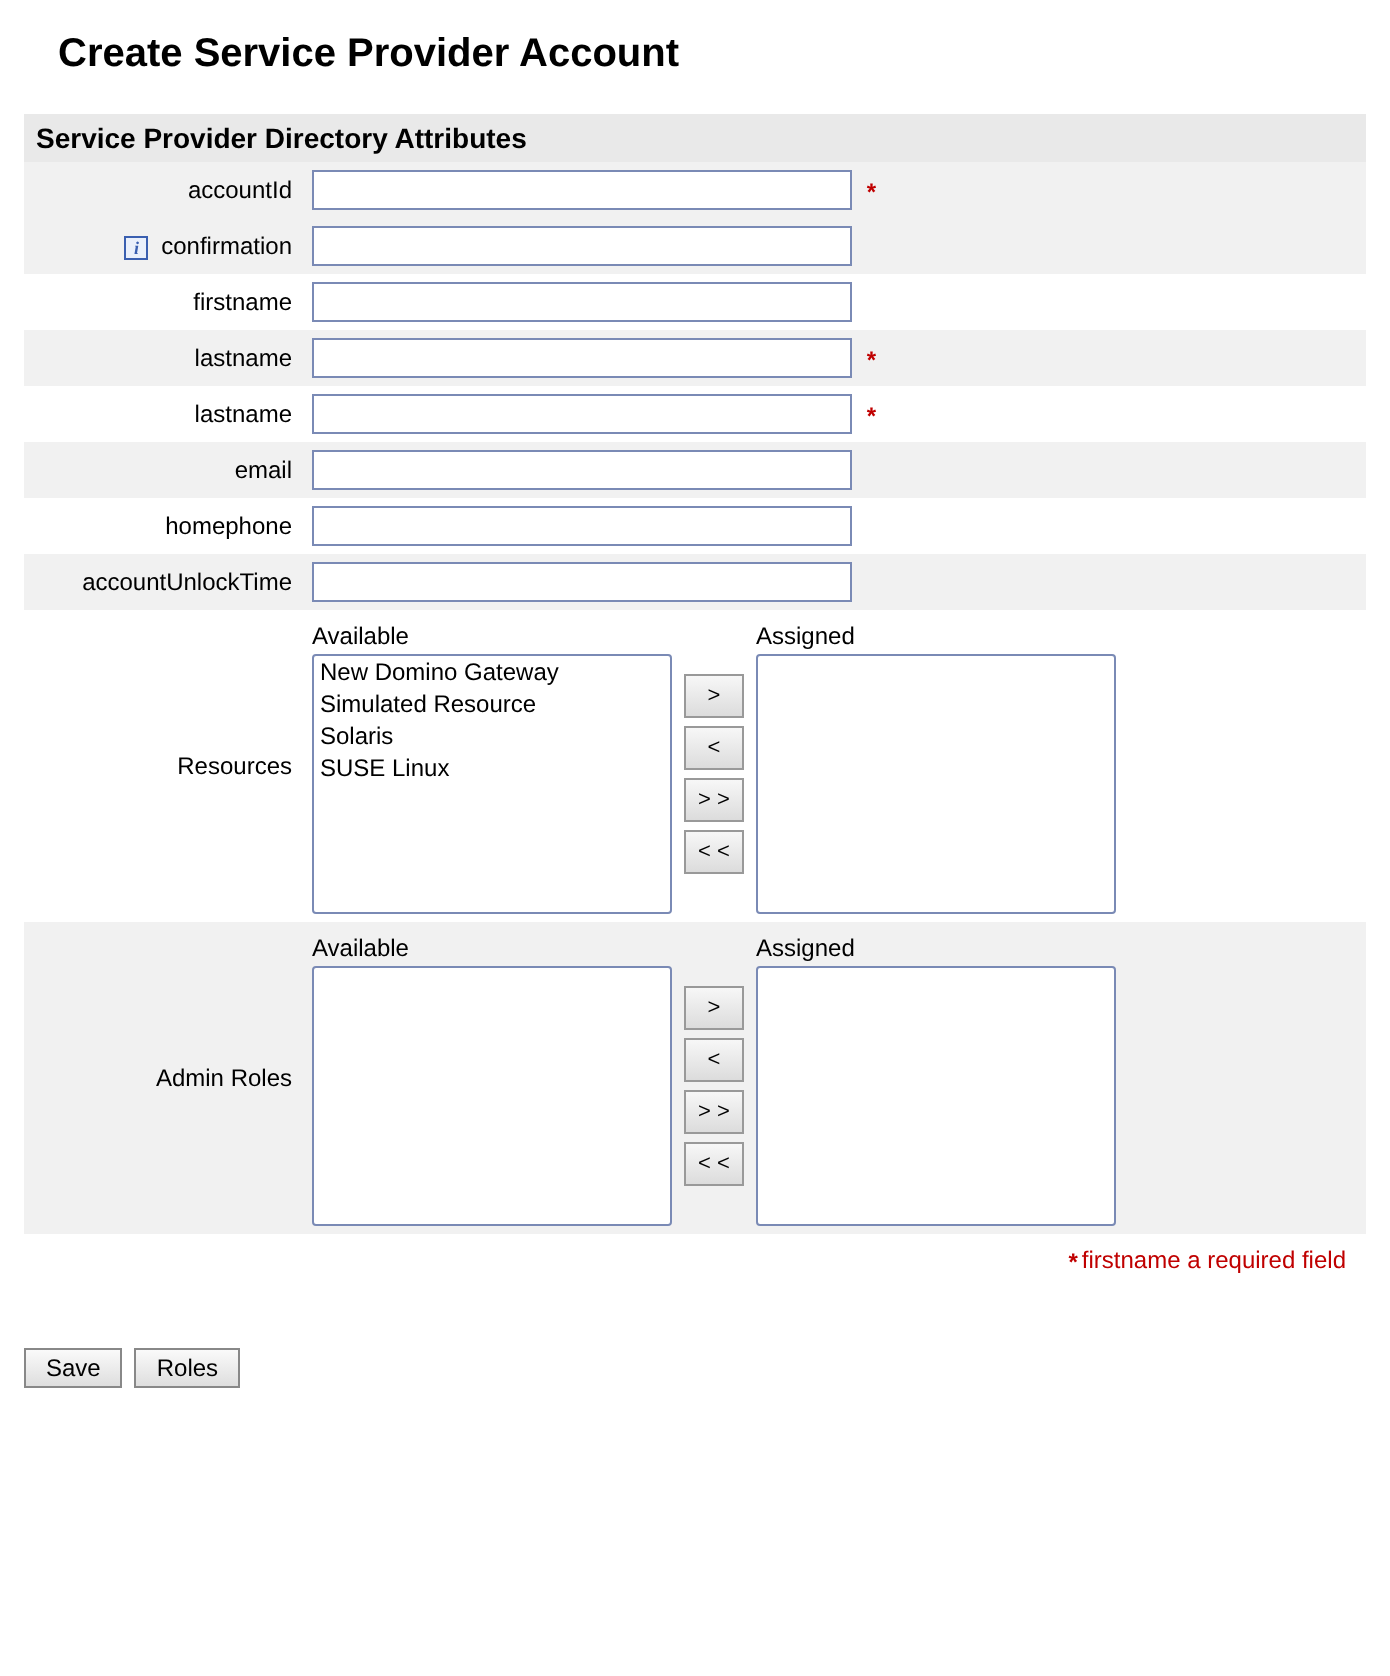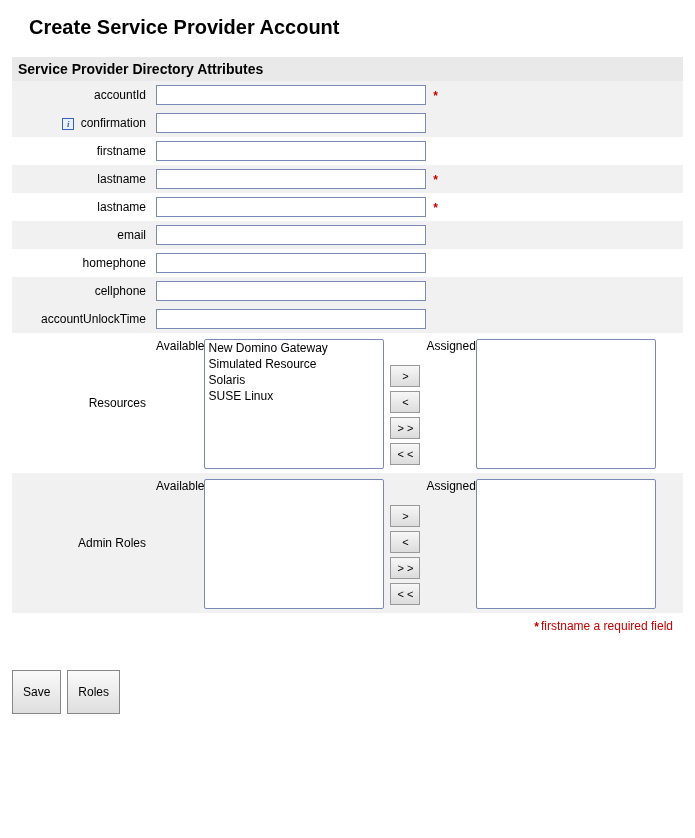--- a/index.html
+++ b/index.html
@@ -68,21 +68,21 @@
     font-weight: bold;
     margin-right: 3px;
     vertical-align: middle;
   }
   .dual-list {
     display: flex;
     align-items: flex-start;
     gap: 6px;
     padding-top: 2px;
   }
-  .dual-col { display: flex; flex-direction: row; }
+  .dual-col { display: flex; flex-direction: column; }
   .dual-label { font-size: 12px; margin-bottom: 2px; }
   select.listbox {
     width: 180px;
     height: 130px;
     border: 1px solid #7a8ab5;
     font-size: 12px;
     background: #fff;
   }
   .shuttle-btns {
     display: flex;
@@ -106,21 +106,21 @@
     font-size: 12px;
   }
   .required-note .req { margin-right: 2px; }
   .footer-btns {
     margin-top: 26px;
     display: flex;
     gap: 6px;
   }
   .footer-btns button {
     font-size: 12px;
-    padding: 14px 10px;
+    padding: 2px 10px;
     border: 1px solid #888;
     background: linear-gradient(#fafafa,#dedede);
     cursor: pointer;
   }
   option { padding: 1px 3px; }
 </style>
 </head>
 <body>
 
 <h1 class="page-title">Create Service Provider Account</h1>
@@ -171,24 +171,20 @@
   <tr class="zebra">
     <td class="label"><span>email</span></td>
     <td class="field"><input class="text" type="text" value="" style=""></td>
   </tr>
 
   <tr>
     <td class="label"><span>homephone</span></td>
     <td class="field"><input class="text" type="text" value="" style=""></td>
   </tr>
 
-  <tr class="zebra">
-    <td class="label"><span>cellphone</span></td>
-    <td class="field"><input class="text" type="text" value="" style=""></td>
-  </tr>
 
 
   <tr class="zebra">
     <td class="label"><span>accountUnlockTime</span></td>
     <td class="field"><input class="text" type="text" value="" style=""></td>
   </tr>
 
   <tr>
     <td class="label top"><span>Resources</span></td>
     <td class="field">

